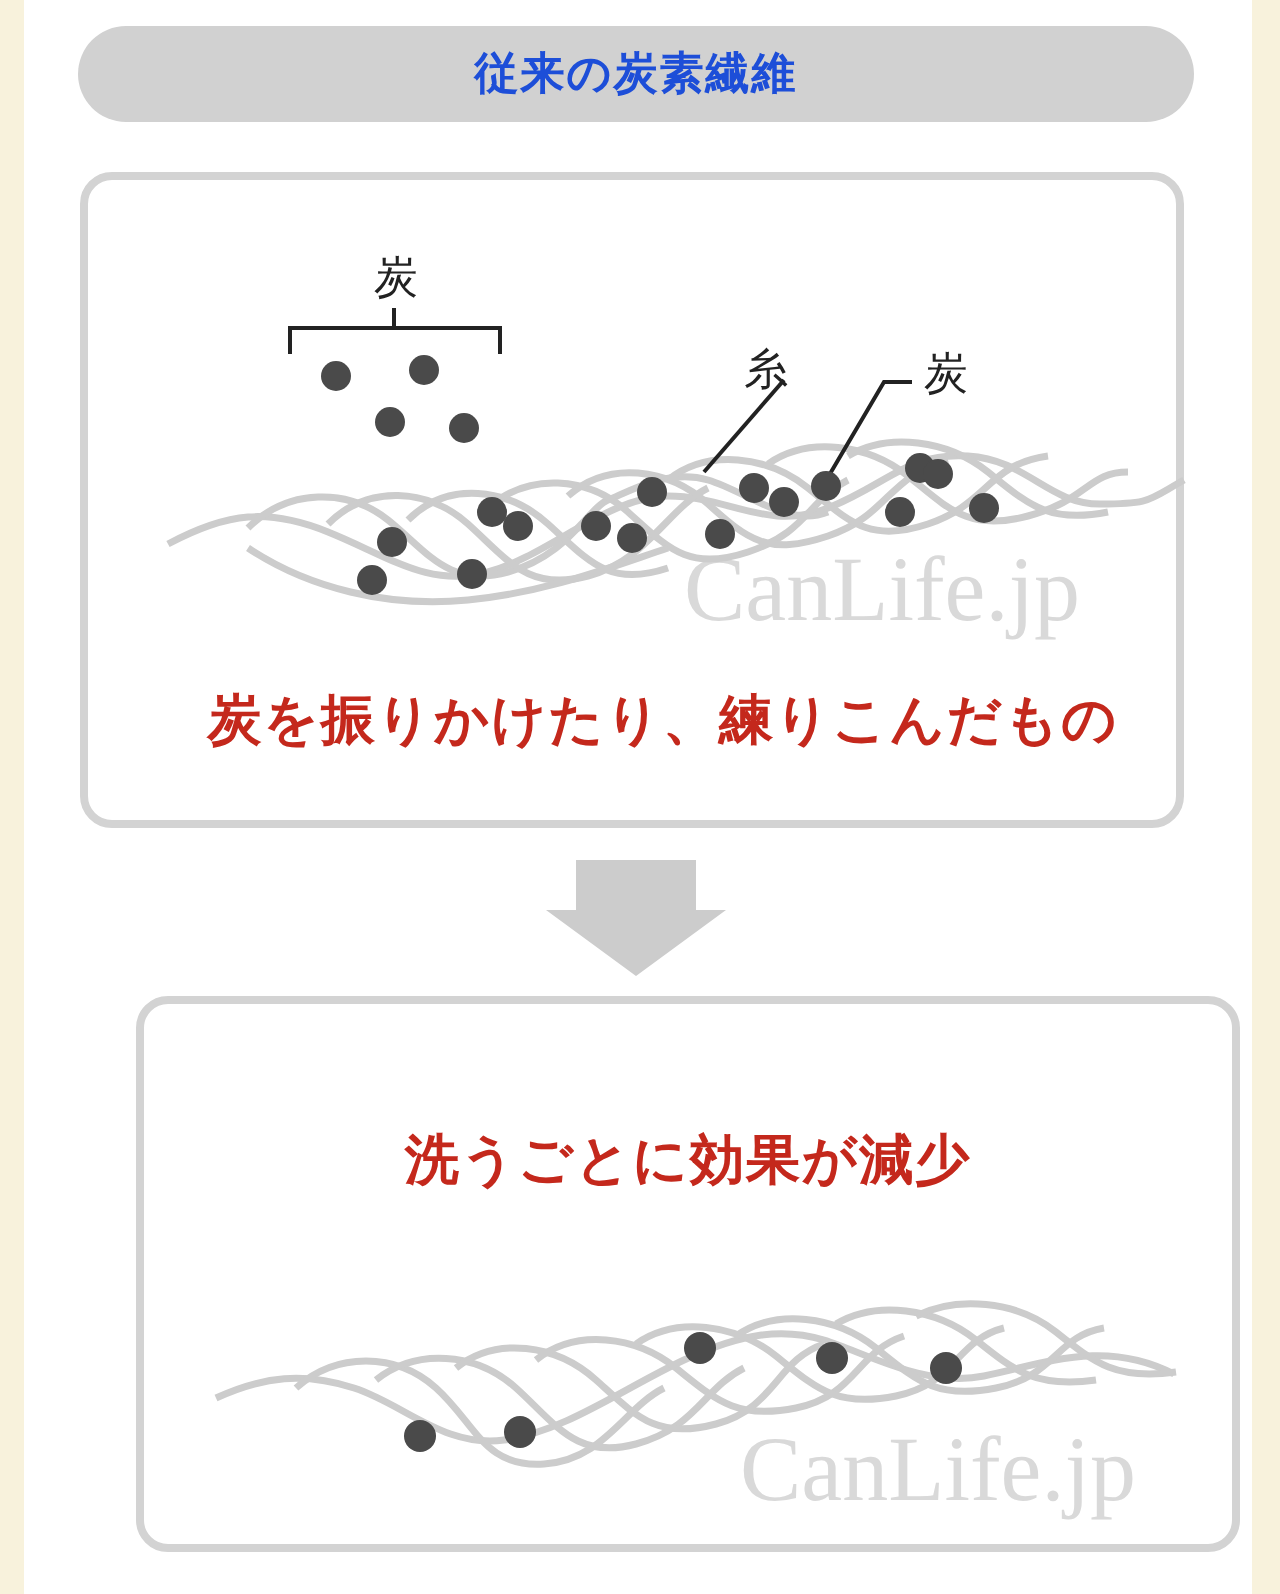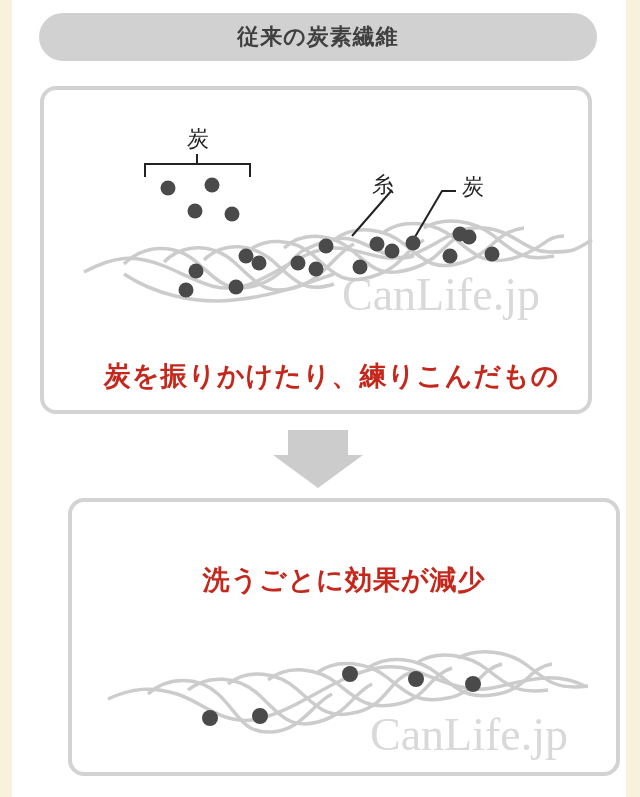--- a/index.html
+++ b/index.html
@@ -1,19 +1,19 @@
 <!DOCTYPE html>
 <html><head>
 <meta charset="utf-8">
 <style>
   html,body{margin:0;padding:0;}
   body{width:640px;height:797px;position:relative;overflow:hidden;background:#f8f2dc;font-family:"DejaVu Sans",sans-serif;}
   .page{position:absolute;left:12px;top:0;width:614px;height:797px;background:#ffffff;}
   .title-pill{position:absolute;left:39px;top:13px;width:558px;height:48px;border-radius:24px;background:#d1d1d1;display:flex;align-items:center;justify-content:center;}
-  .title-pill span{font-size:22px;font-weight:bold;color:#404040;letter-spacing:1px;}
+  .title-pill span{font-size:22px;font-weight:bold;color:#1d4ed8;letter-spacing:1px;}
   .panel{position:absolute;left:40px;width:552px;border:4px solid #d3d3d3;border-radius:16px;background:#fff;box-sizing:border-box;}
   .panel1{top:86px;height:328px;}
   .panel2{top:498px;height:278px;margin-left:28px;}
   .red-text{position:absolute;left:0;right:0;text-align:center;color:#c4281c;font-weight:bold;font-size:27px;letter-spacing:1px;}
   svg{position:absolute;left:0;top:0;}
   .watermark{font-family:"Liberation Serif",serif;fill:#d9d9d9;}
   .arrow{position:absolute;left:268px;top:430px;}
 </style>
 </head>
 <body>
@@ -71,21 +71,21 @@
       <circle cx="356" cy="263" r="7.5"></circle>
         <circle cx="373" cy="240" r="7.5"></circle>
       <circle cx="388" cy="247" r="7.5"></circle>
         <circle cx="409" cy="239" r="7.5"></circle>
       <circle cx="446" cy="252" r="7.5"></circle>
         <circle cx="456" cy="230" r="7.5"></circle>
       <circle cx="465" cy="233" r="7.5"></circle>
         <circle cx="488" cy="250" r="7.5"></circle>
     </g>
   </svg>
-  <div class="red-text" style="top:268px;padding-left:31px;">炭を振りかけたり、練りこんだもの</div>
+  <div class="red-text" style="top:252px;padding-left:31px;">炭を振りかけたり、練りこんだもの</div>
 </div>
 
 <svg class="arrow" width="100" height="60" viewBox="0 0 100 60">
   <polygon points="20,0 80,0 80,25 95,25 50,58 5,25 20,25" fill="#cccccc"></polygon>
 </svg>
 
 <div class="panel panel2">
   <div class="red-text" style="top:60px;">洗うごとに効果が減少</div>
   <svg width="552" height="278" viewBox="40 498 552 278">
     <text class="watermark" x="338" y="746" font-size="46">CanLife.jp</text>

